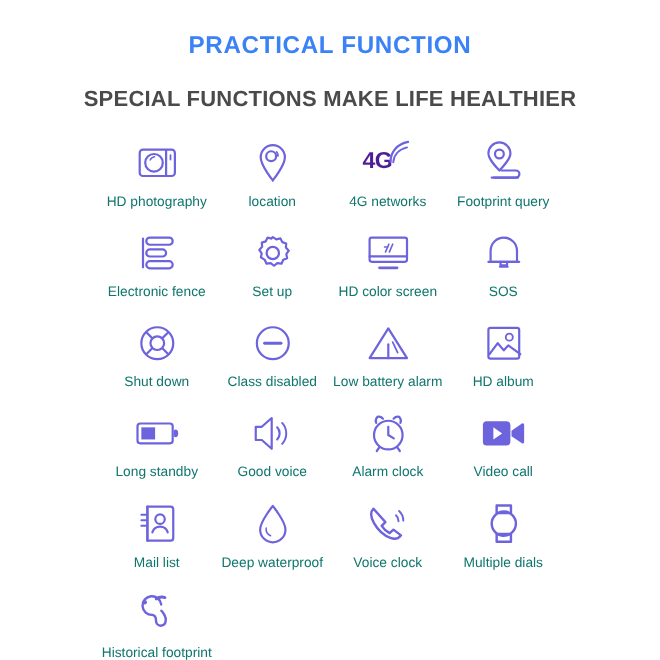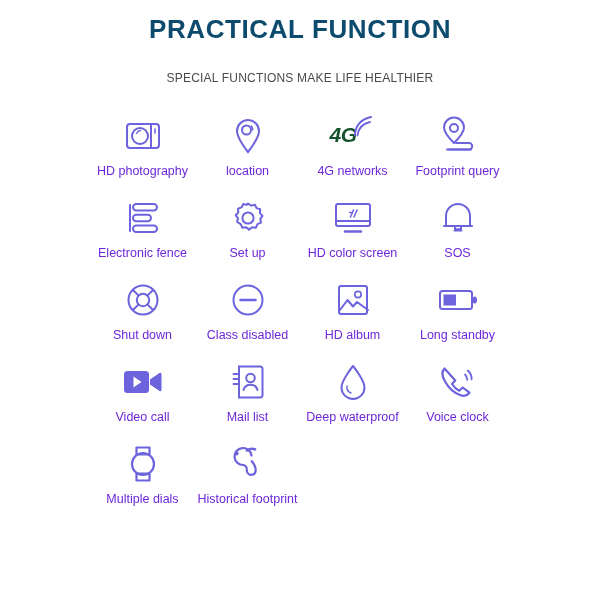--- a/index.html
+++ b/index.html
@@ -23,32 +23,33 @@
     height: 600px;
     position: relative;
     display: flex;
     flex-direction: column;
     align-items: center;
     padding-top: 12px;
   }
 
   
   .title {
-    font-size: 26px;
+    font-size: 22px;
     font-weight: bold;
     letter-spacing: 0.6px;
-    color: #0c4a6e;
+    color: #3b82f6;
     line-height: 34px;
     text-align: center;
+    margin-top: 12px;
   }
 
   .subtitle {
     margin-top: 22px;
-    font-size: 12px;
-    font-weight: normal;
+    font-size: 20px;
+    font-weight: bold;
     letter-spacing: 0.2px;
     color: #4a4a4a;
     line-height: 20px;
     text-align: center;
   }
 
   
   .grid {
     margin-top: 26px;
     width: 420px;
@@ -76,41 +77,40 @@
 
   .icon-wrap svg {
     display: block;
     overflow: visible;
   }
 
   .cell-label {
     margin-top: 6px;
     font-size: 12.5px;
     line-height: 15px;
-    color: #6d28d9;
+    color: #0f766e;
     text-align: left;
     white-space: nowrap;
   }
 
   
   .fourg {
     position: relative;
     width: 46px;
     height: 40px;
   }
   .fourg-text {
     position: absolute;
     left: 0;
     top: 7px;
     font-size: 21px;
     font-weight: bold;
-    color: #14532d;
+    color: #4c1d95;
     letter-spacing: -0.5px;
     font-family: "Liberation Sans", "DejaVu Sans", sans-serif;
-    font-style: italic;
   }
   .fourg-waves {
     position: absolute;
     right: 1px;
     top: -1px;
   }
 </style>
 </head>
 <body>
 
@@ -237,20 +237,30 @@
     <div class="cell">
       <div class="icon-wrap">
         <svg width="34" height="34" viewBox="0 0 34 34" fill="none" stroke="#6c63dd" stroke-width="2" stroke-linecap="round">
           <circle cx="17" cy="17" r="14.5"></circle>
           <line x1="9.5" y1="17" x2="24.5" y2="17" stroke-width="2.6"></line>
         </svg>
       </div>
       <div class="cell-label">Class disabled</div>
     </div>
 
+    <div class="cell">
+      <div class="icon-wrap">
+        <svg width="38" height="32" viewBox="0 0 38 32" fill="none" stroke="#6c63dd" stroke-width="2" stroke-linejoin="round" stroke-linecap="round">
+          <path d="M19 2.5L36 29.5H2z"></path>
+          <line x1="19" y1="17" x2="19" y2="29.5"></line>
+          <line x1="23" y1="15" x2="27.5" y2="24.5" stroke-width="1.6"></line>
+        </svg>
+      </div>
+      <div class="cell-label">Low battery alarm</div>
+    </div>
 
     <div class="cell">
       <div class="icon-wrap">
         <svg width="32" height="32" viewBox="0 0 32 32" fill="none" stroke="#6c63dd" stroke-width="2" stroke-linejoin="round" stroke-linecap="round">
           <rect x="2" y="2" width="28" height="28" rx="2"></rect>
           <circle cx="21" cy="10.5" r="3.2" stroke-width="1.7"></circle>
           <path d="M3 26l7.5-10 5.5 6.5 4-4.5 11 8"></path>
         </svg>
       </div>
       <div class="cell-label">HD album</div>
@@ -261,22 +271,45 @@
         <svg width="40" height="24" viewBox="0 0 40 24" fill="none" stroke="#6c63dd" stroke-width="2">
           <rect x="2" y="3" width="32" height="18" rx="2.5"></rect>
           <rect x="5.5" y="6.5" width="12.5" height="11" fill="#6c63dd" stroke="none"></rect>
           <path d="M36 9v6a3 3 0 0 0 0-6z" fill="#6c63dd" stroke="none"></path>
           <rect x="35" y="8.5" width="3.4" height="7" rx="1.5" fill="#6c63dd" stroke="none"></rect>
         </svg>
       </div>
       <div class="cell-label">Long standby</div>
     </div>
 
-
-
+    <div class="cell">
+      <div class="icon-wrap">
+        <svg width="36" height="32" viewBox="0 0 36 32" fill="none" stroke="#6c63dd" stroke-width="2" stroke-linejoin="round" stroke-linecap="round">
+          <path d="M17 2L8 10H2.5v12H8l9 8z"></path>
+          <path d="M22 10.5a8 8 0 0 1 0 11"></path>
+          <path d="M26.5 6.5a14 14 0 0 1 0 19" stroke-width="1.8"></path>
+        </svg>
+      </div>
+      <div class="cell-label">Good voice</div>
+    </div>
+
+
+    <div class="cell">
+      <div class="icon-wrap">
+        <svg width="34" height="36" viewBox="0 0 34 36" fill="none" stroke="#6c63dd" stroke-width="2" stroke-linecap="round">
+          <circle cx="17" cy="19.5" r="13"></circle>
+          <path d="M6 8.5a5.2 5.2 0 0 1 1-5.5 5.2 5.2 0 0 1 5.2 1.6"></path>
+          <path d="M28 8.5a5.2 5.2 0 0 0-1-5.5 5.2 5.2 0 0 0-5.2 1.6"></path>
+          <path d="M17 12v7.5l5 3"></path>
+          <line x1="9" y1="30.5" x2="6.5" y2="34"></line>
+          <line x1="25" y1="30.5" x2="27.5" y2="34"></line>
+        </svg>
+      </div>
+      <div class="cell-label">Alarm clock</div>
+    </div>
 
     <div class="cell">
       <div class="icon-wrap">
         <svg width="40" height="28" viewBox="0 0 40 28" fill="#6c63dd">
           <rect x="1" y="3" width="25" height="22" rx="3.5"></rect>
           <path d="M27 11.5l9.5-6.5a1.3 1.3 0 0 1 2 1.1v15.8a1.3 1.3 0 0 1-2 1.1L27 16.5z"></path>
           <path d="M10.5 8.5l8 5.5-8 5.5z" fill="#ffffff"></path>
         </svg>
       </div>
       <div class="cell-label">Video call</div>

